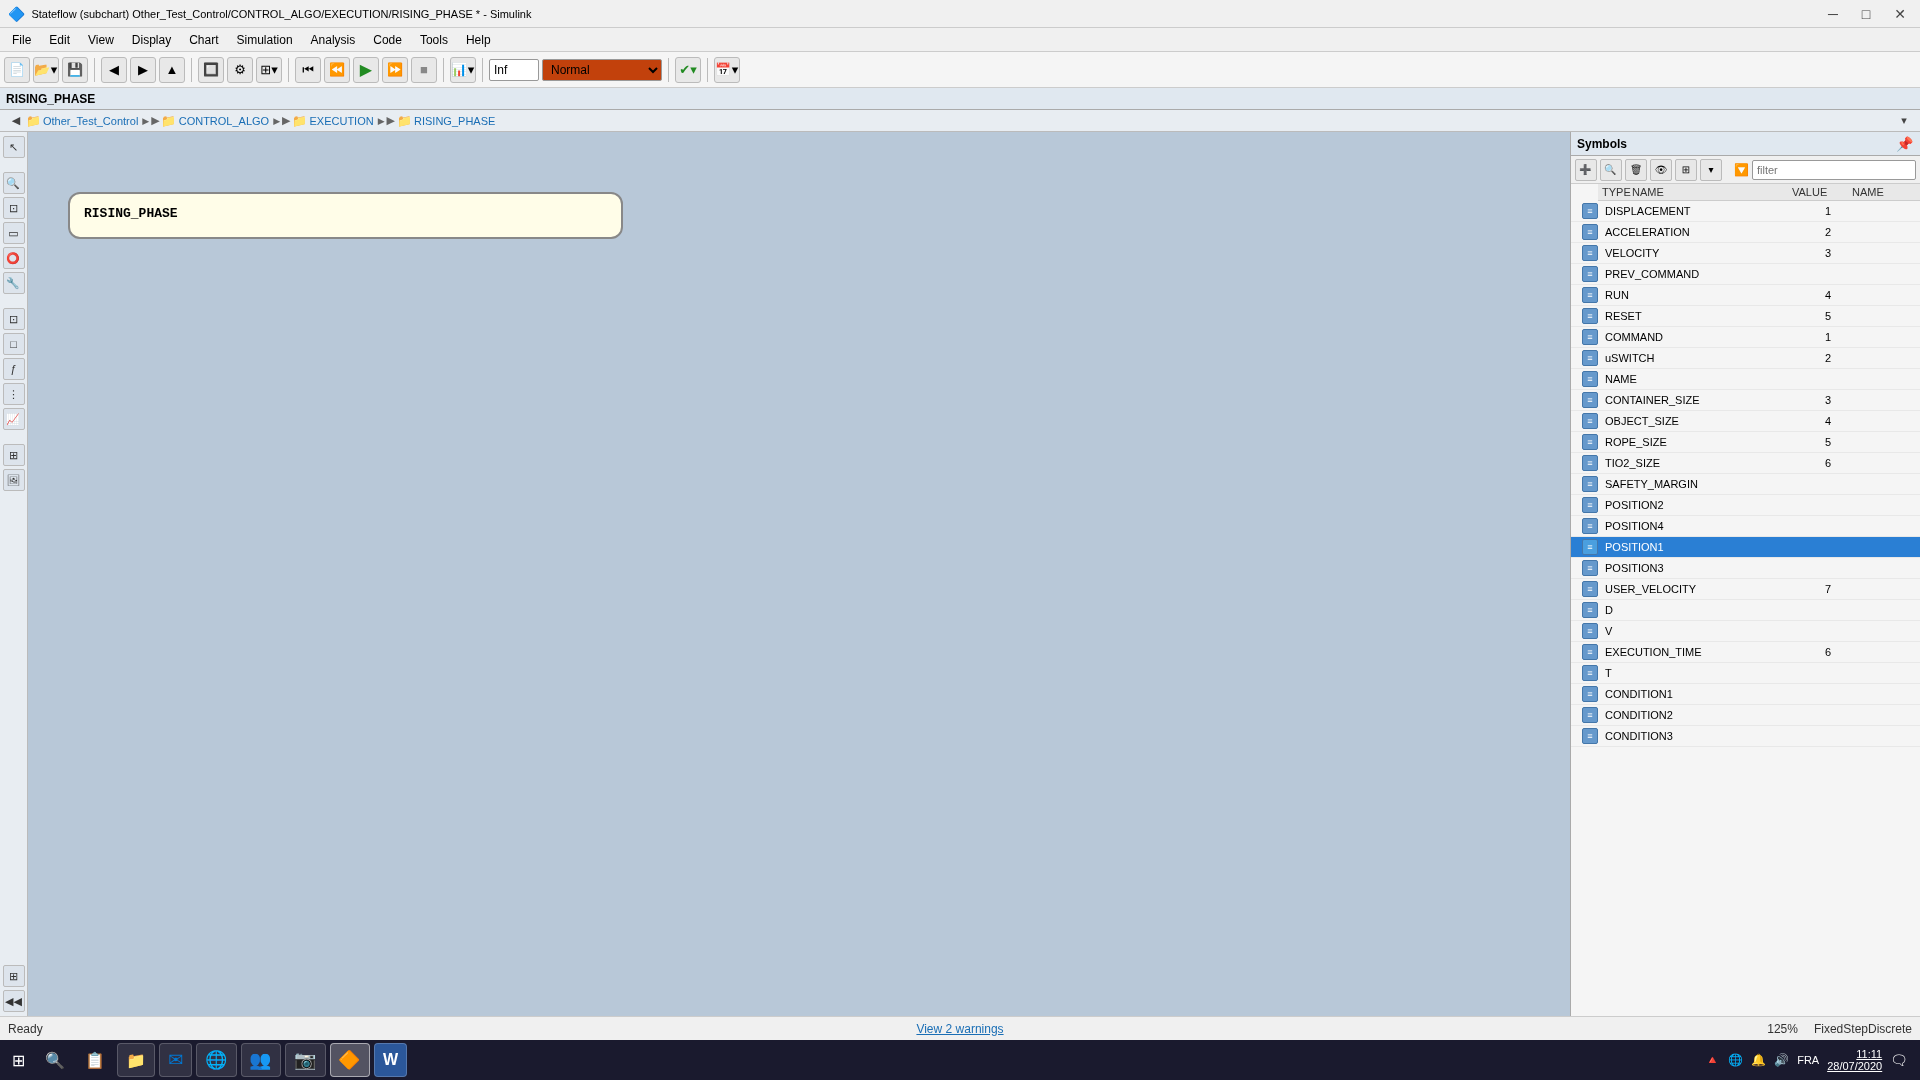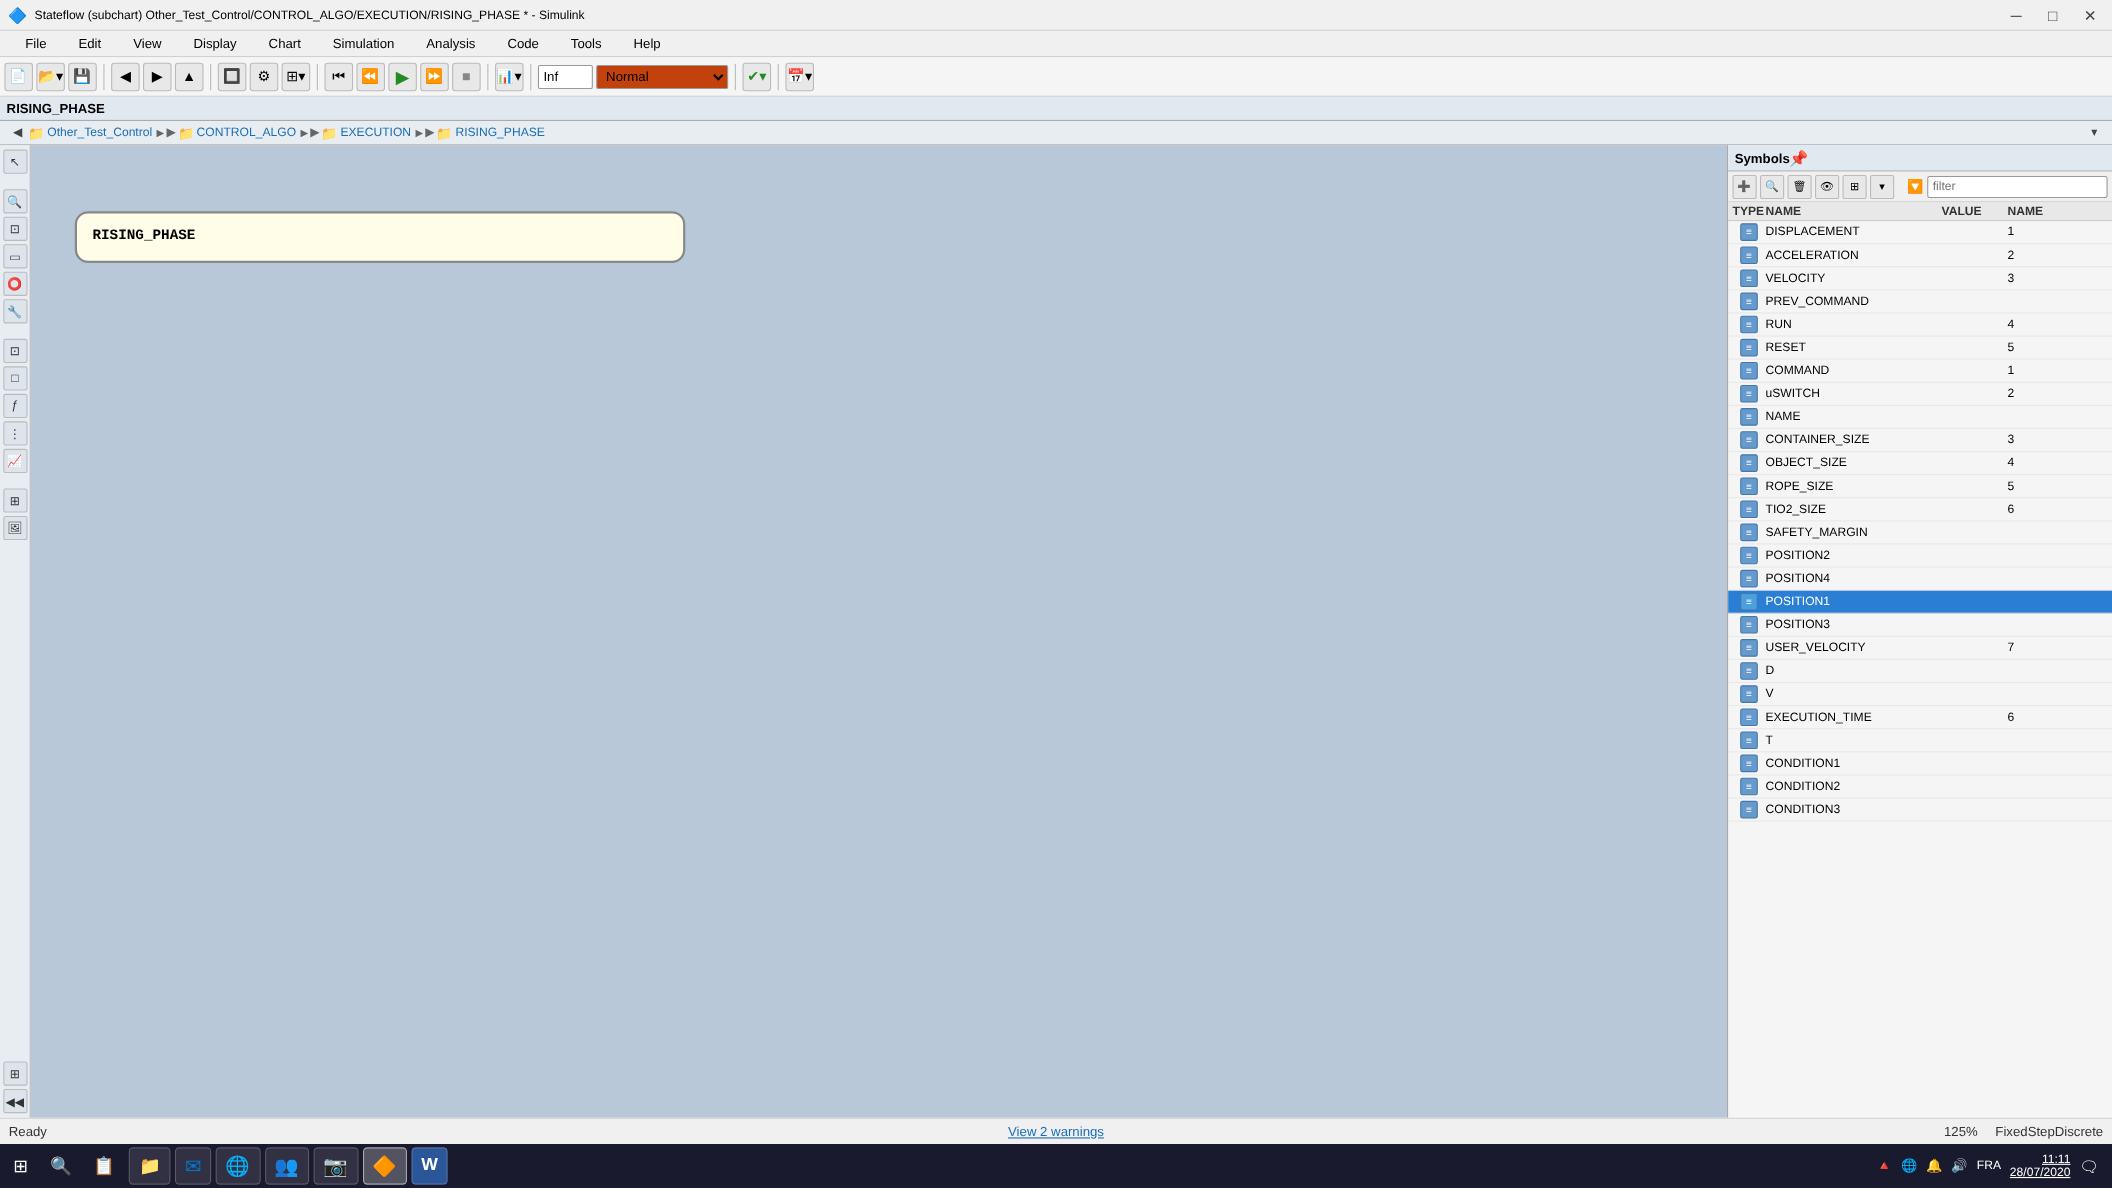--- a/index.html
+++ b/index.html
@@ -28,21 +28,20 @@
       align-items: center;
       padding: 0 4px;
       gap: 2px;
       border-bottom: 1px solid #ccc;
     }
     .menu-item {
       padding: 2px 8px;
       cursor: pointer;
       font-size: 12px;
       color: #000;
-      margin-left: 11px;
     }
 
     
     #toolbar {
       height: 36px;
       background: #f5f5f5;
       display: flex;
       align-items: center;
       padding: 0 4px;
       gap: 3px;
@@ -140,20 +139,21 @@
       border-left: 1px solid #aaa;
       display: flex;
       flex-direction: column;
     }
     #symbols-header {
       height: 24px;
       background: #e0e8f0;
       border-bottom: 1px solid #aaa;
       display: flex;
       align-items: center;
+      justify-content: space-between;
       padding: 0 6px;
       font-size: 12px;
       font-weight: bold;
     }
     #symbols-toolbar {
       height: 28px;
       background: #f0f0f0;
       border-bottom: 1px solid #ccc;
       display: flex;
       align-items: center;
@@ -178,22 +178,23 @@
       font-size: 11px;
       background: white;
     }
     #symbols-col-header {
       display: grid;
       grid-template-columns: 30px 160px 60px 50px;
       background: #e8e8e8;
       border-bottom: 1px solid #ccc;
       padding: 2px 4px;
       font-size: 11px;
-      font-weight: bold;
+      font-weight: normal;
       color: #333;
+      margin-left: 27px;
     }
     #symbols-list {
       flex: 1;
       overflow-y: auto;
     }
     .sym-row {
       display: grid;
       grid-template-columns: 30px 160px 60px 50px;
       align-items: center;
       padding: 2px 4px;

